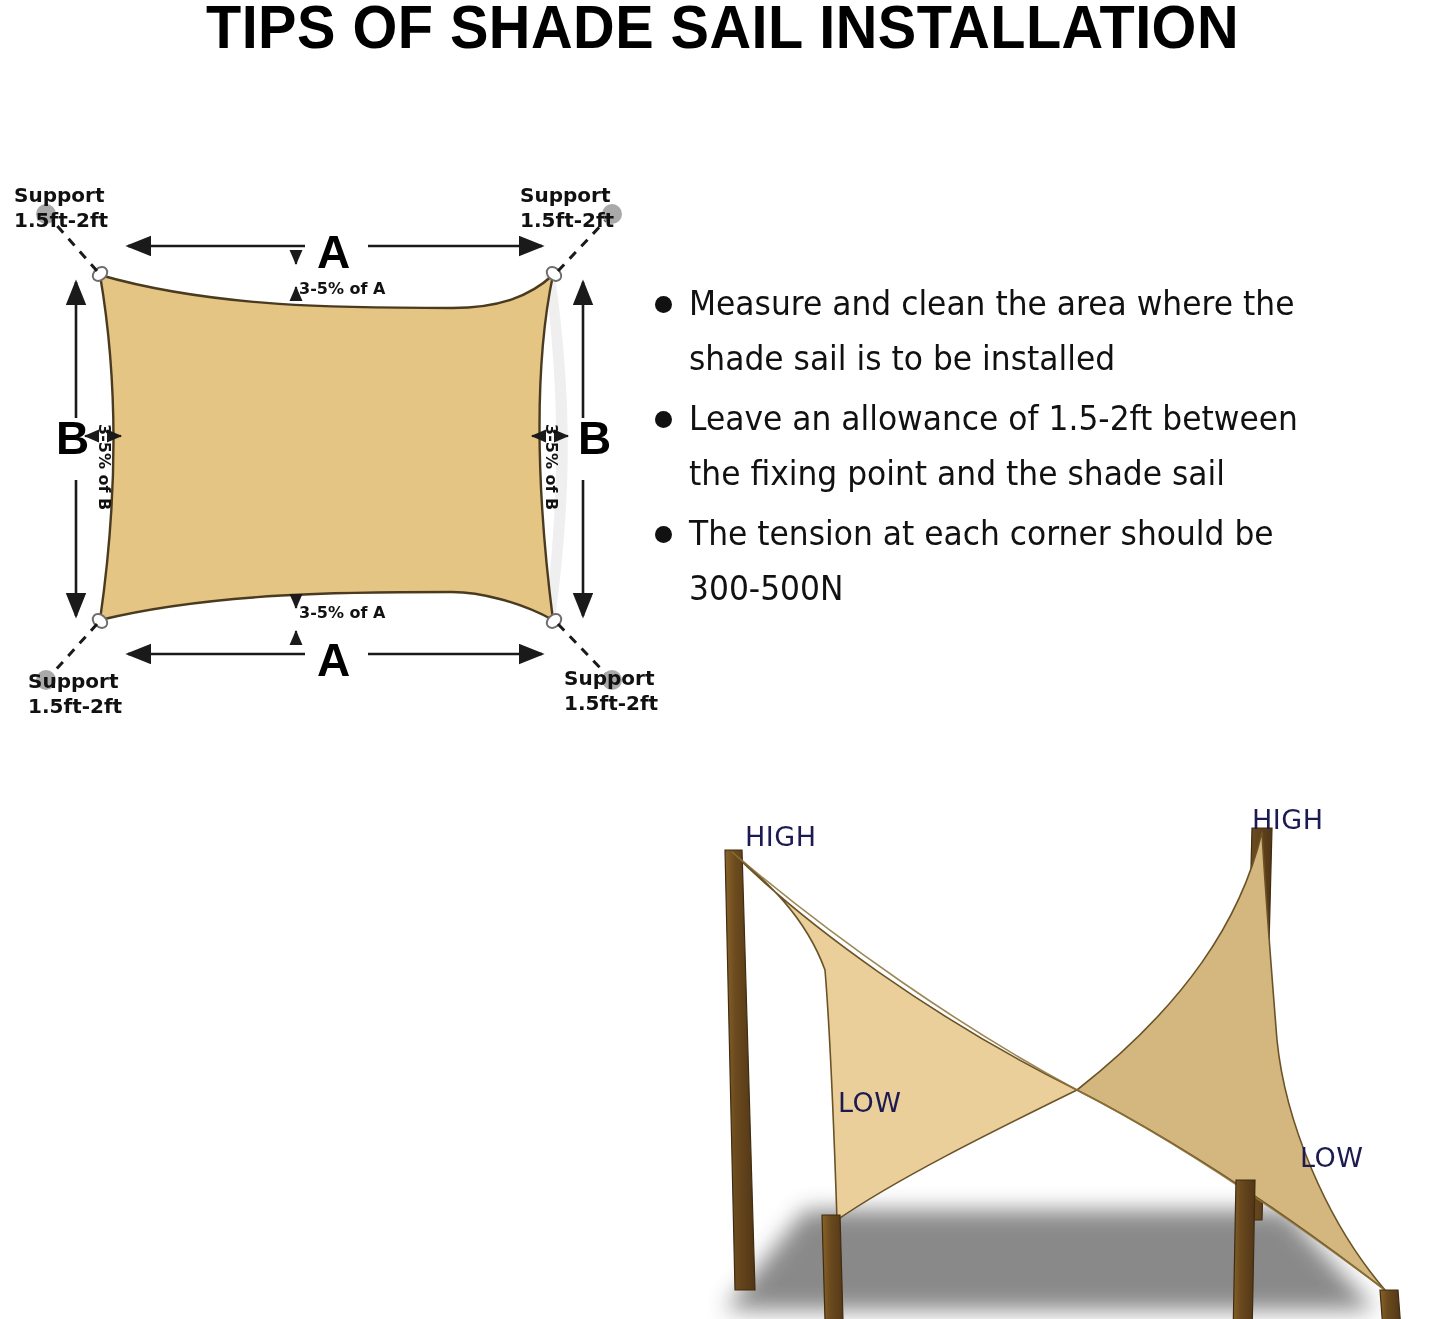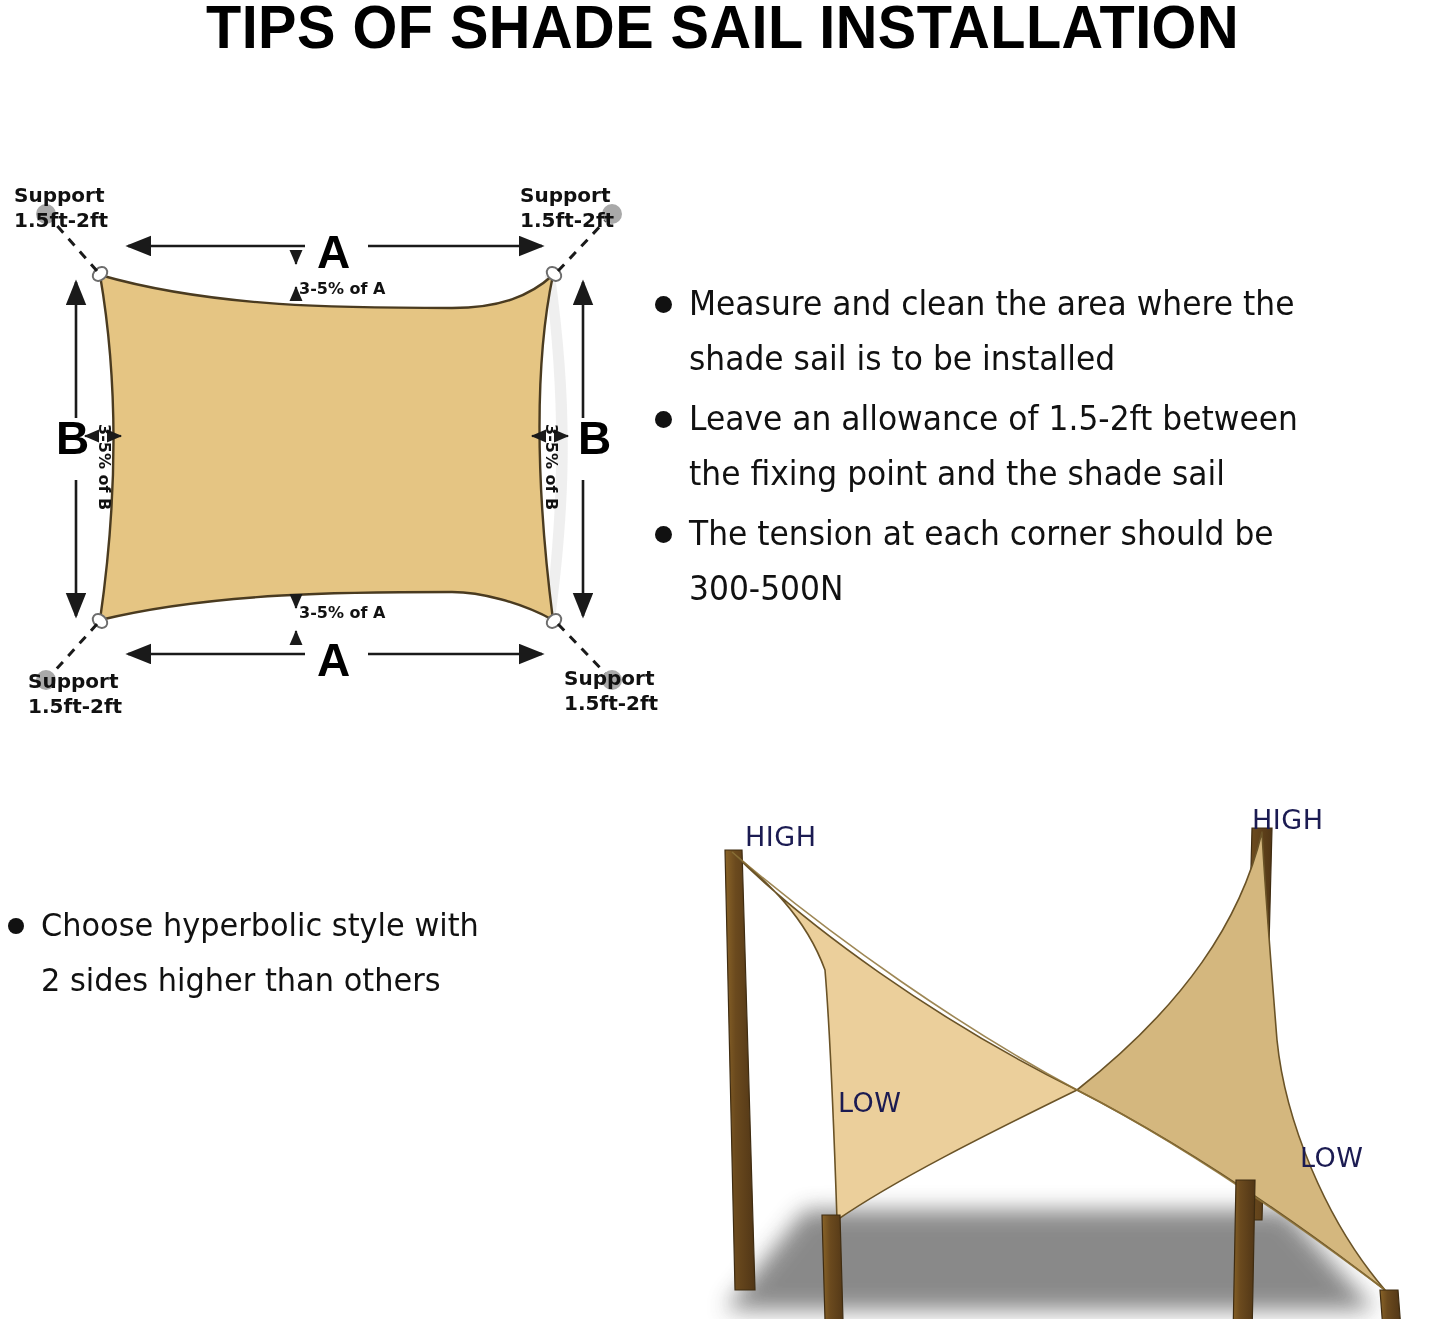--- a/index.html
+++ b/index.html
@@ -211,25 +211,20 @@
 the fixing point and the shade sail</span>
     </div>
     <div class="bullet-row">
       <span class="dot"></span>
       <span class="btext">The tension at each corner should be
 300-500N</span>
     </div>
   </div>
 
   <div class="bullets" id="bullets-bottom">
-    <div class="bullet-row">
-      <span class="dot"></span>
-      <span class="btext">Choose hyperbolic style with
-2 sides higher than others</span>
-    </div>
   </div>
 
   <svg class="layer" width="760" height="540" viewBox="0 0 760 540" style="left:685px;top:790px;">
     <defs>
       <filter id="shBlur" x="-25%" y="-40%" width="150%" height="190%">
         <feGaussianBlur stdDeviation="11"></feGaussianBlur>
       </filter>
       <linearGradient id="postGrad" x1="0" y1="0" x2="1" y2="0">
         <stop offset="0%" stop-color="#8a6428"></stop>
         <stop offset="35%" stop-color="#6b4a1e"></stop>

